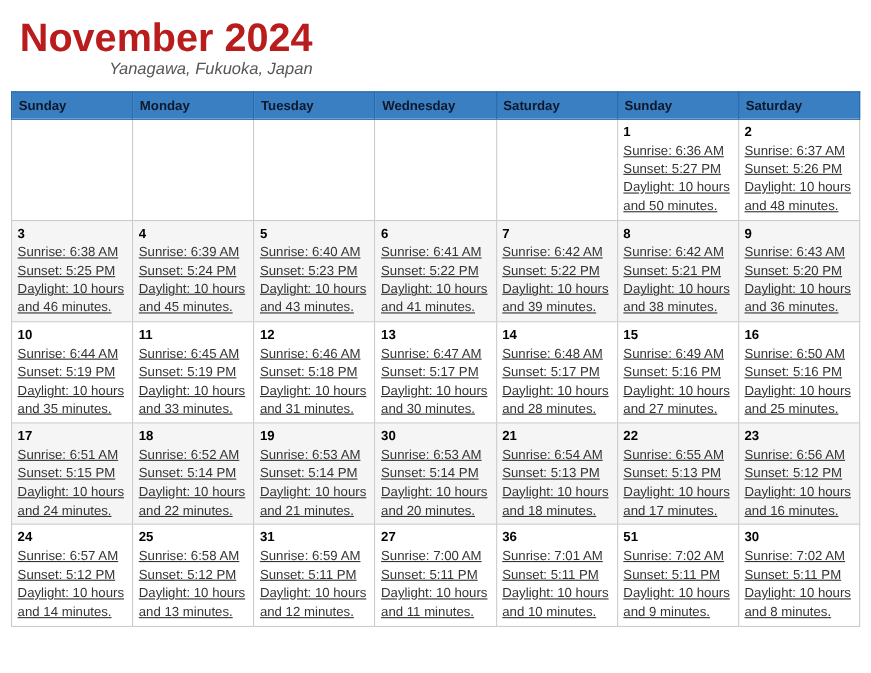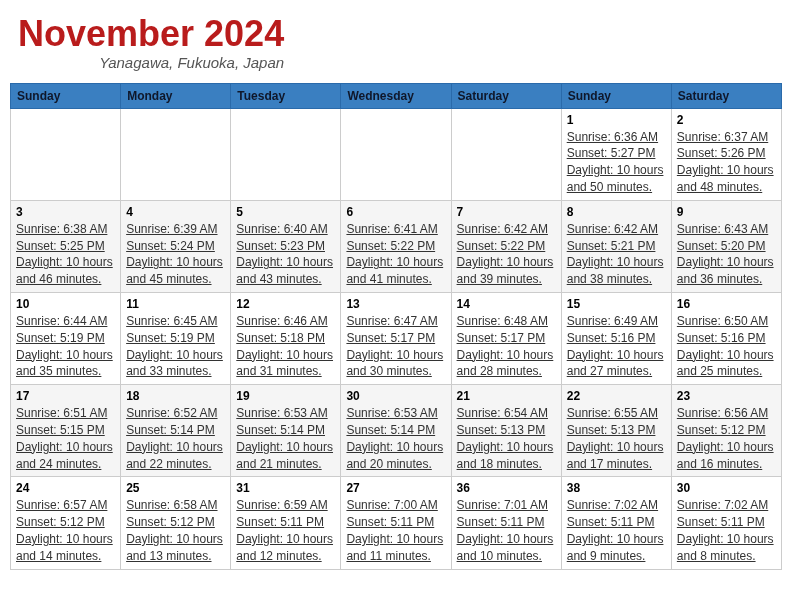--- a/index.html
+++ b/index.html
@@ -279,21 +279,21 @@
           Sunrise: 7:00 AM<br>Sunset: 5:11 PM<br>Daylight: 10 hours and 11 minutes.
         </div>
         </td>
         <td>
           <span class="day-num">36</span>
         <div class="day-info">
           Sunrise: 7:01 AM<br>Sunset: 5:11 PM<br>Daylight: 10 hours and 10 minutes.
         </div>
         </td>
         <td>
-          <span class="day-num">38</span>
+          <span class="day-num">51</span>
         <div class="day-info">
           Sunrise: 7:02 AM<br>Sunset: 5:11 PM<br>Daylight: 10 hours and 9 minutes.
         </div>
         </td>
         <td>
           <span class="day-num">30</span>
         <div class="day-info">
           Sunrise: 7:02 AM<br>Sunset: 5:11 PM<br>Daylight: 10 hours and 8 minutes.
         </div>
         </td>

